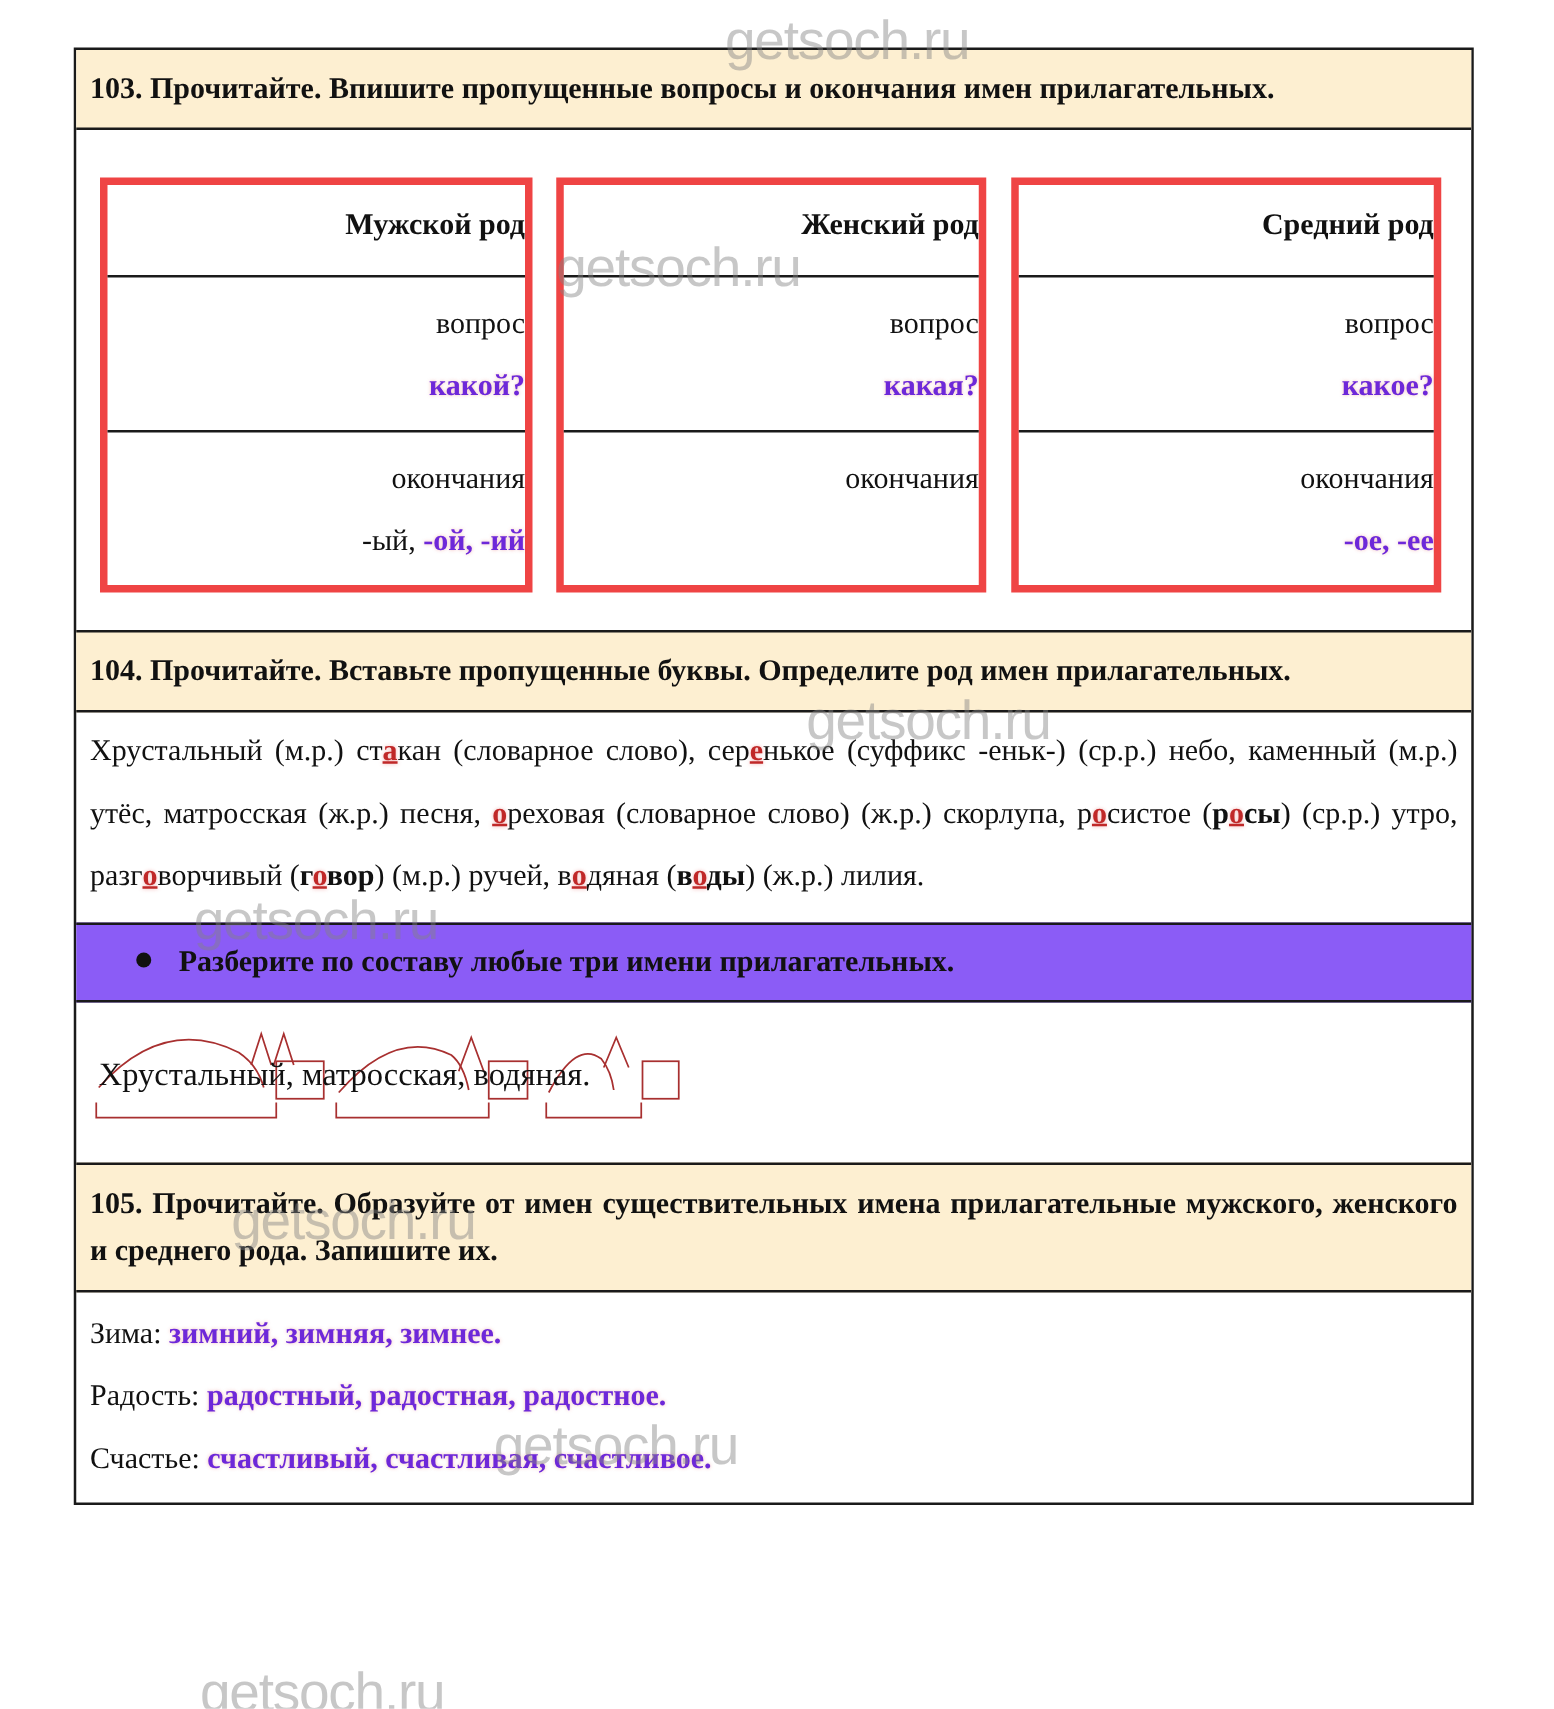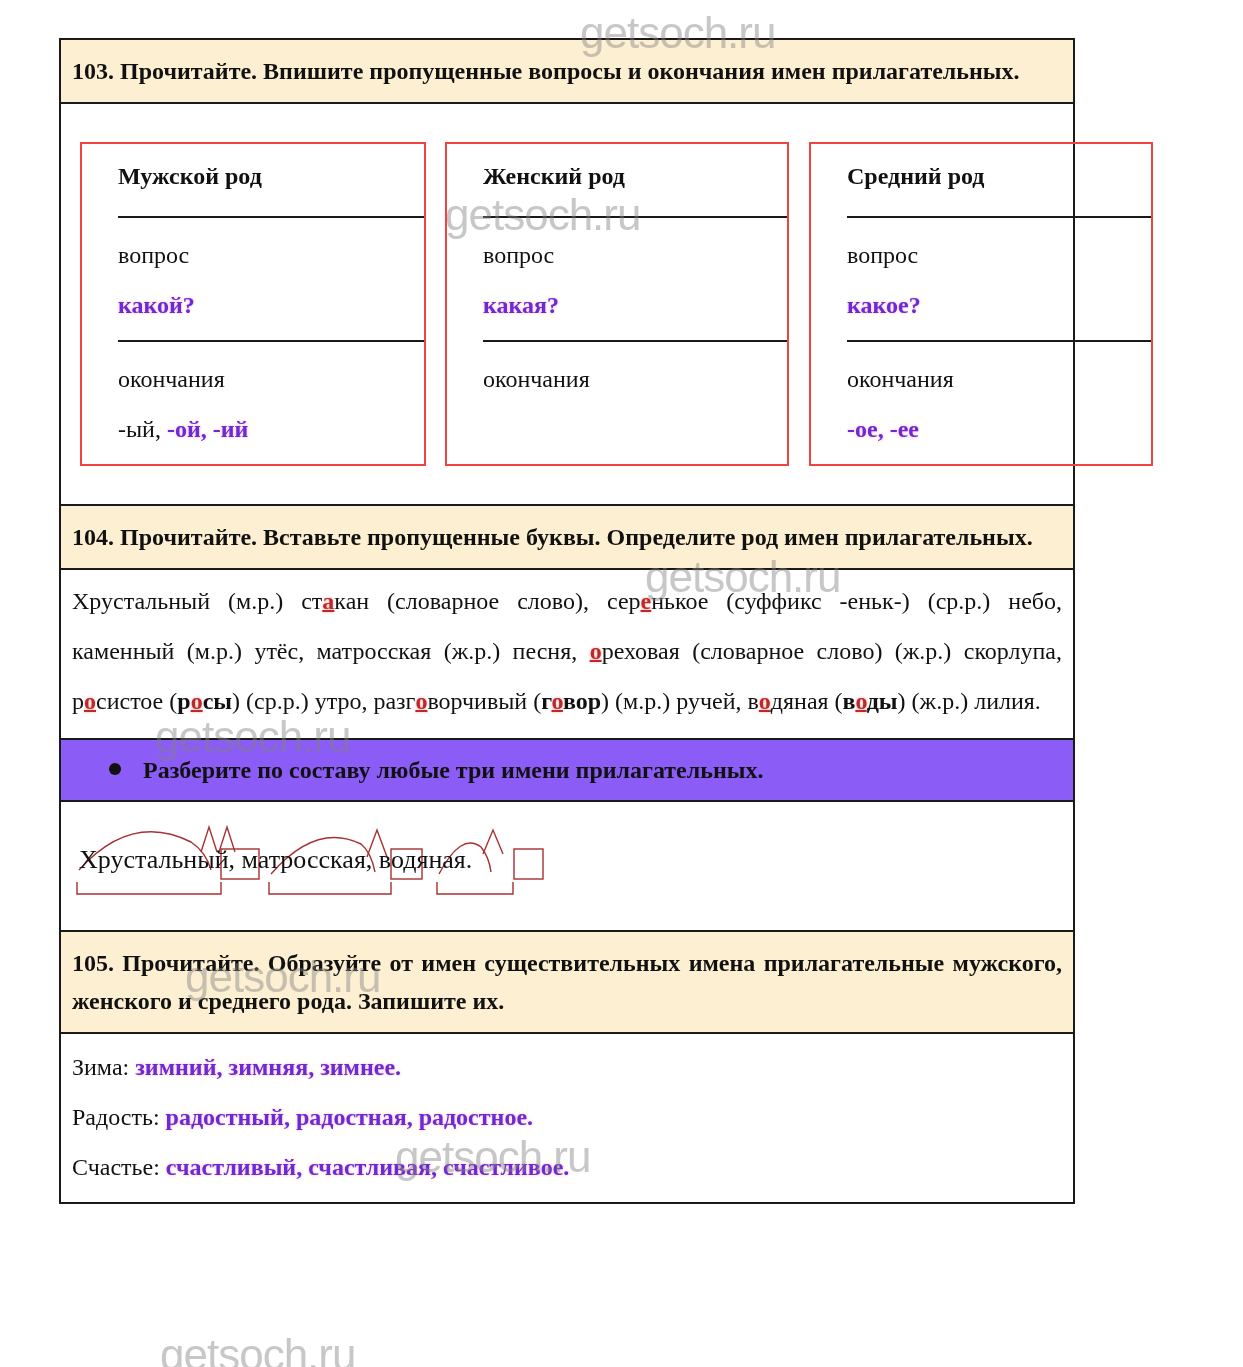--- a/index.html
+++ b/index.html
@@ -1,34 +1,34 @@
 <!DOCTYPE html>
 <html><head>
   <meta charset="utf-8">
   <style>
     html, body { margin: 0; padding: 0; background: #ffffff; }
     body { width: 1243px; height: 1367px; position: relative; overflow: hidden;
            font-family: "Liberation Serif", "DejaVu Serif", serif; color: #111; }
-    .sheet { position: absolute; left: 59px; top: 38px; width: 1016px;
+    .sheet { position: absolute; left: 59px; top: 38px; width: 1120px;
              border: 2px solid #1a1a1a; box-sizing: border-box; background: #fff; }
     .task-head { background: #fdefd1; border-bottom: 2px solid #1a1a1a;
                  padding: 12px 11px 12px 11px; font-weight: bold; font-size: 24px;
                  line-height: 38px; text-align: justify; text-align-last: left; }
     .task-head.top-b { border-top: 2px solid #1a1a1a; }
     .task-head .num { margin-right: 0; }
     .task-body { padding: 0 11px; font-size: 24px; line-height: 50px; text-align: justify; }
     .red { color: #6d28d9; font-weight: bold; text-shadow: 0 0 3px rgba(220,60,60,0.35); }
     .hl { color: #c02828; font-weight: bold; text-decoration: underline; text-decoration-thickness: 2px;
           text-shadow: 0 0 3px rgba(220,60,60,0.4); }
     .b { font-weight: bold; }
 
     
     .tables { height: 400px; position: relative; }
-    .gtable { position: absolute; top: 38px; border: 2px solid #ef4444; box-sizing: border-box;
-              text-align: left; font-size: 24px; padding-left: 36px; }
+    .gtable { position: absolute; top: 38px; border: 6px solid #ef4444; box-sizing: border-box;
+              text-align: right; font-size: 24px; }
     .gtable .th { height: 72px; line-height: 64px; font-weight: bold; border-bottom: 2px solid #1a1a1a; }
     .gtable .cell { height: 124px; border-bottom: 2px solid #1a1a1a; box-sizing: border-box; padding-top: 12px; line-height: 50px; }
     .gtable .cell:last-child { border-bottom: none; height: 122px; }
 
     
     .bullet-head { background: #8b5cf6; border-top: 2px solid #1a1a1a; border-bottom: 2px solid #1a1a1a;
                    height: 60px; line-height: 60px; font-weight: bold; font-size: 24px; padding-left: 48px; }
     .bullet-head .dot { display: inline-block; width: 12px; height: 12px; border-radius: 50%;
                         background: #111; margin-right: 22px; vertical-align: middle; position: relative; top: -3px; }
     .morph { height: 128px; position: relative; }

